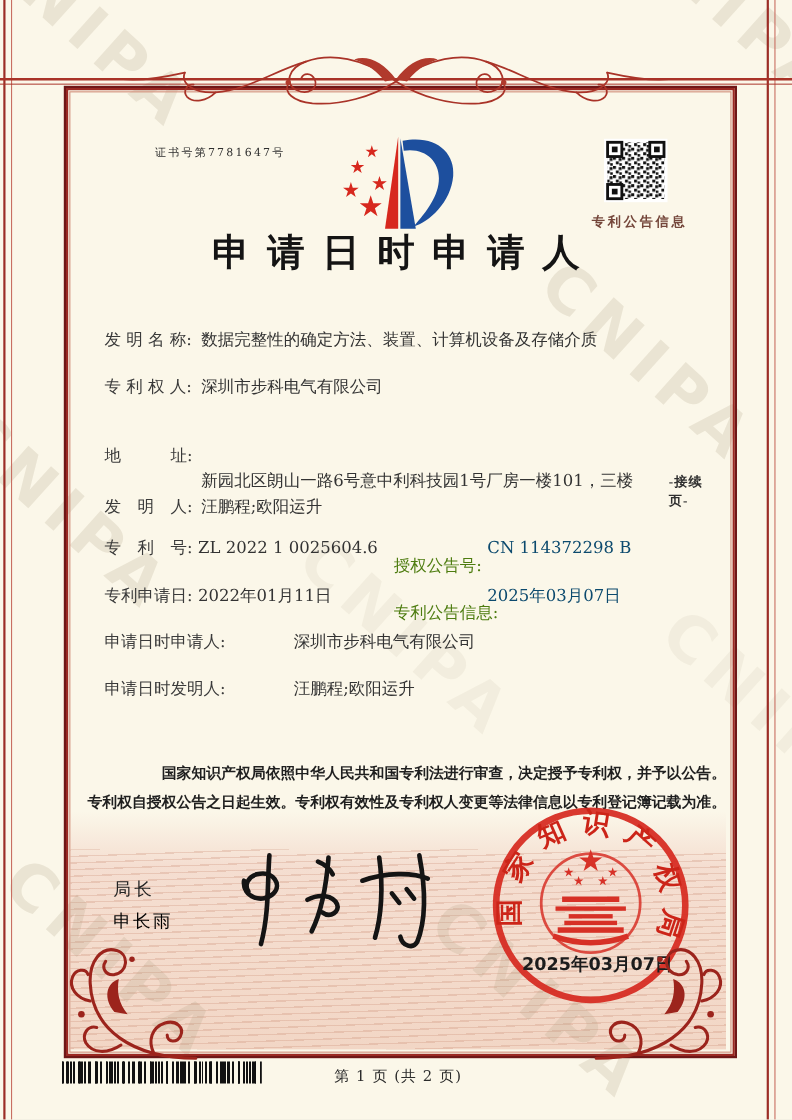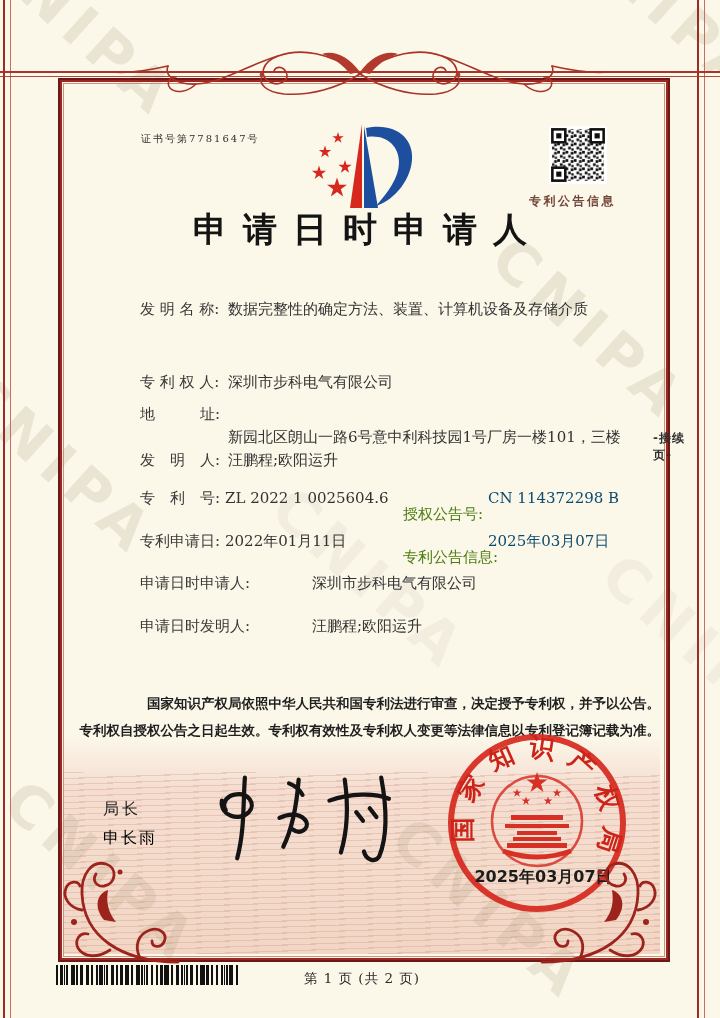--- a/index.html
+++ b/index.html
@@ -26,32 +26,32 @@
   .frame-in{position:absolute;inset:3px;border:1px solid #d2907c;}
   
   .band{position:absolute;left:64px;top:738px;width:596px;height:216px;z-index:0;
     background:linear-gradient(to bottom,rgba(245,222,211,0) 0,rgba(244,219,206,.9) 50px,#f4dccd 120px,#f2d6c5 100%);}
   .band-lines{position:absolute;left:0;right:0;top:34px;bottom:0;
     background:repeating-linear-gradient(178deg,rgba(203,141,117,.30) 0 1.2px,transparent 1.2px 6px);}
   
   .cert-no{position:absolute;left:93px;top:132px;font-size:10px;letter-spacing:2px;color:#2e2e2e;z-index:3;margin-left:48px;}
   .logo{position:absolute;left:300px;top:120px;width:118px;height:92px;z-index:3;}
   .qr-wrap{position:absolute;left:549px;top:126px;width:58px;height:58px;z-index:3;}
-  .qr-label{position:absolute;left:500px;top:193px;width:116px;text-align:right;z-index:3;
+  .qr-label{position:absolute;left:538px;top:193px;width:116px;text-align:left;z-index:3;
     font-size:12px;letter-spacing:2.5px;color:#74463a;font-weight:700;}
   .title{position:absolute;left:0;top:207px;width:720px;text-align:center;z-index:3;
     font-size:34px;font-weight:700;letter-spacing:16px;text-indent:16px;color:#141414;}
   
-  .row{position:absolute;left:95px;width:560px;height:24px;font-size:15px;z-index:3;margin-left:45px;}
+  .row{position:absolute;left:95px;width:560px;height:24px;font-size:15px;z-index:3;}
   .lbl{position:absolute;left:0;top:0;color:#3a3a3a;white-space:pre;}
   .val{position:absolute;left:88px;top:0;color:#333;white-space:nowrap;}
   .val2{position:absolute;left:172px;top:0;color:#333;white-space:nowrap;}
   .rlbl{position:absolute;left:263px;top:16px;color:#4d7c0f;white-space:pre;}
   .rval{position:absolute;left:348px;top:0;color:#0c4a6e;white-space:nowrap;}
-  .note{position:absolute;left:513px;top:2px;font-size:12px;font-weight:700;color:#2f2f2f;letter-spacing:1px;}
+  .note{position:absolute;left:513px;top:2px;font-size:12px;font-weight:700;color:#2f2f2f;letter-spacing:1px;font-family:Liberation Serif, serif;}
   
   .legal{position:absolute;left:62px;top:690px;width:598px;z-index:3;
     font-size:13.5px;line-height:27px;color:#1f1f1f;text-align:right;font-weight:700;}
   
   .sig-title{position:absolute;left:103px;top:799px;font-size:16px;color:#222;letter-spacing:3px;z-index:3;}
   .sig-name{position:absolute;left:103px;top:828px;font-size:16px;color:#000000;letter-spacing:2px;z-index:3;}
   .sig-hand{position:absolute;left:205px;top:768px;width:195px;height:96px;z-index:3;}
   
   .seal{position:absolute;left:445px;top:731px;width:184px;height:184px;z-index:4;}
   
@@ -154,21 +154,21 @@
   </svg>
   <div class="qr-label">专利公告信息</div>
 
   <div class="title">申请日时申请人</div>
 
   <div class="row" style="top:300px">
     <span class="lbl">发 明 名 称:</span>
     <span class="val">数据完整性的确定方法、装置、计算机设备及存储介质</span>
   </div>
 
-  <div class="row" style="top:373px">
+  <div class="row" style="top:342px">
     <span class="lbl">专 利 权 人:</span>
     <span class="val">深圳市步科电气有限公司</span>
   </div>
 
   <div class="row" style="top:405px">
     <span class="lbl">地　　　址:</span>
     <span class="val" style="top:23px">新园北区朗山一路6号意中利科技园1号厂房一楼101，三楼</span>
     <span class="note" style="top:25px">-接续页-</span>
   </div>
 

